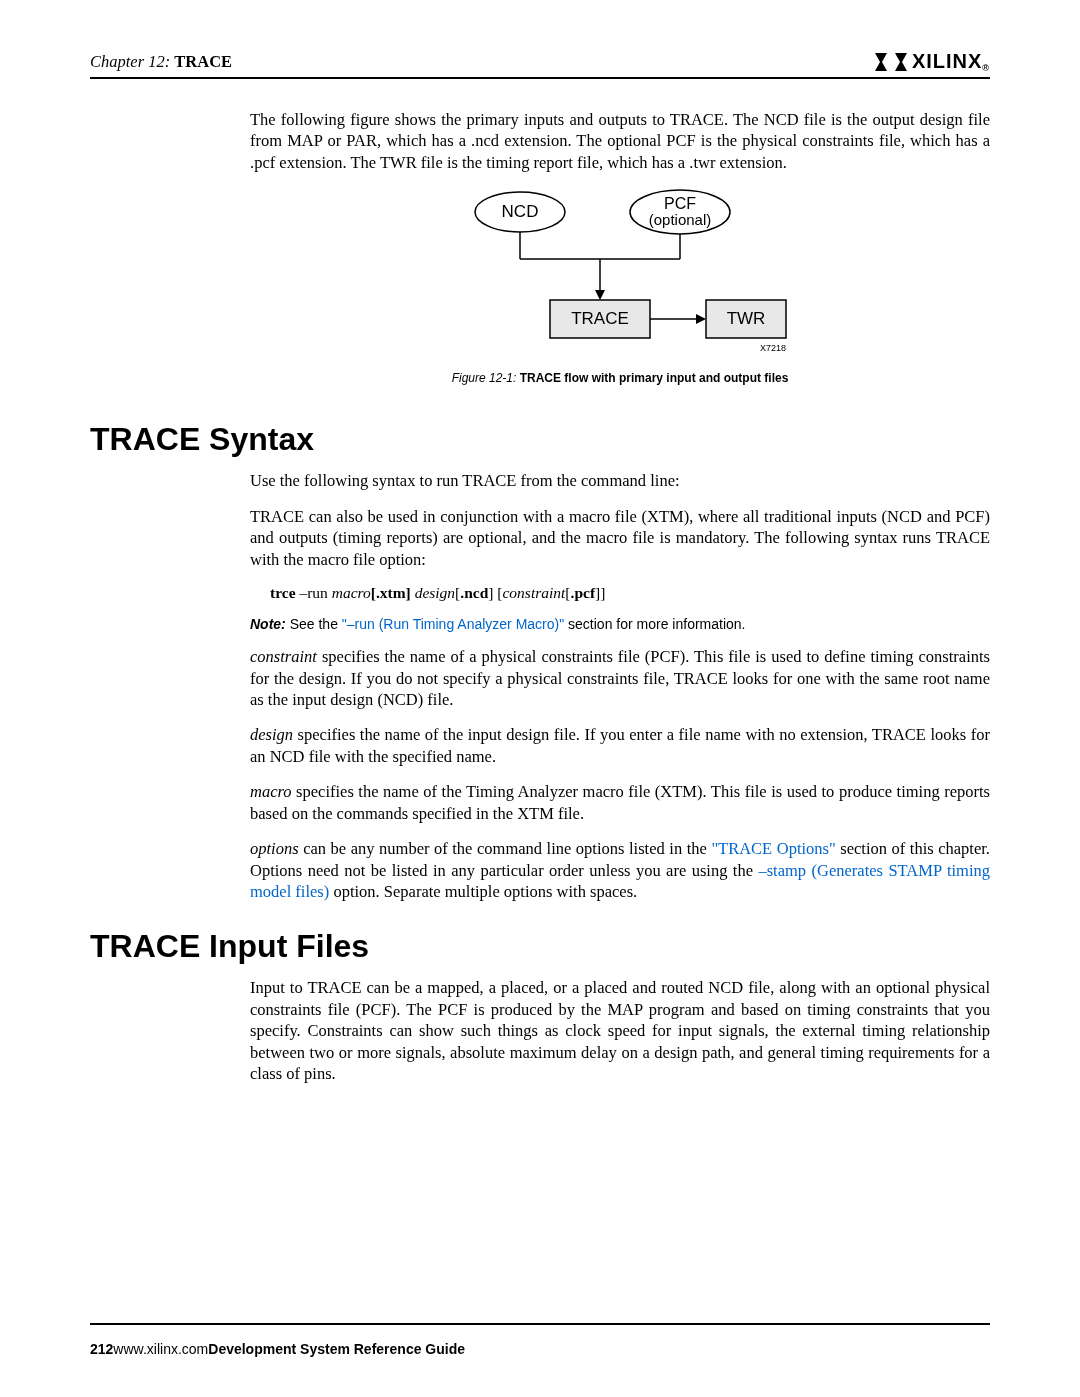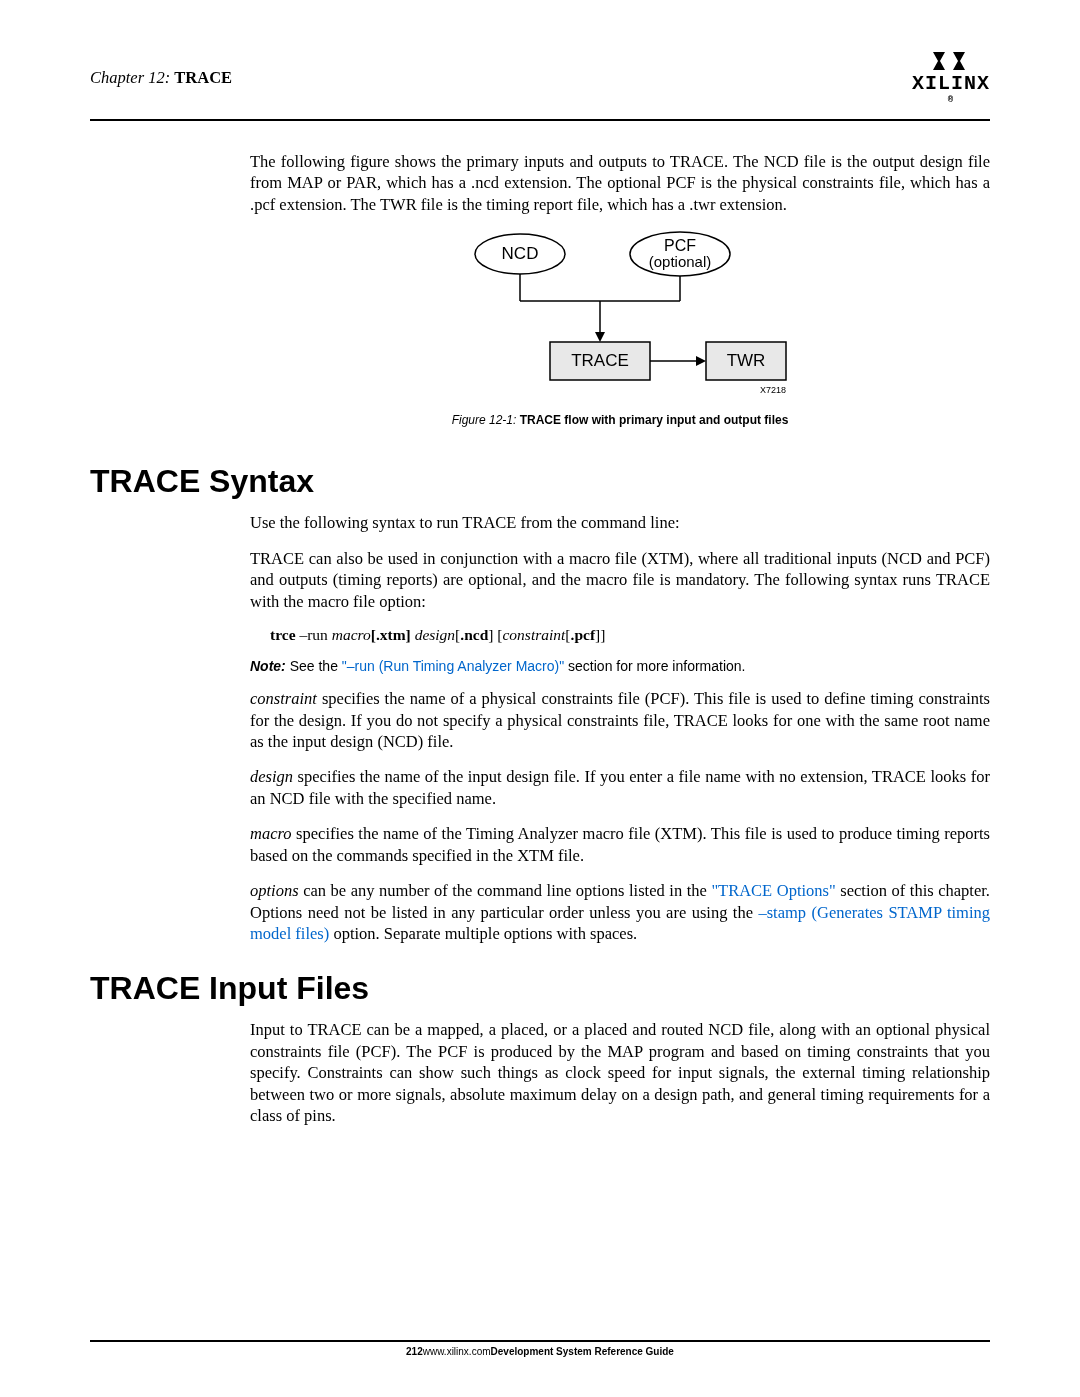--- a/index.html
+++ b/index.html
@@ -17,40 +17,39 @@
     padding: 50px 90px 40px 90px;
     box-sizing: border-box;
     height: 100%;
     display: flex;
     flex-direction: column;
   }
   .header {
     display: flex;
     justify-content: space-between;
     align-items: center;
-    padding-bottom: 14px;
+    padding-bottom: 4px;
     border-bottom: 2.5px solid #000;
     margin-bottom: 30px;
   }
   .chapter-label {
     font-style: italic;
     font-size: 16.5px;
   }
   .chapter-bold {
     font-weight: bold;
     font-style: normal;
   }
   .logo {
     display: flex;
-    align-items: center;
-    font-family: Liberation Mono, monospace;
+    align-items: flex-end;
+    font-family: Liberation Sans, sans-serif;
     font-weight: bold;
     font-size: 20px;
     letter-spacing: 1px;
-    flex-direction: column;
   }
   .logo svg {
     margin-right: 3px;
   }
   .content-block {
     margin-left: 160px;
   }
   .para {
     font-size: 16.5px;
     line-height: 1.3;
@@ -86,25 +85,25 @@
     font-size: 14px;
     margin: 0 0 14px 0;
     font-family: Arial, Helvetica, sans-serif;
   }
   .note .note-label { font-weight: bold; font-style: italic; text-align: center; }
   .link-blue { color: #0066cc; }
   .term-italic { font-style: italic; }
   .footer {
     margin-top: auto;
     border-top: 2.5px solid #000;
-    padding-top: 4px;
-    display: flex;
-    justify-content: center;
-    font-family: Arial, Helvetica, sans-serif;
-    font-size: 10px;
+    padding-top: 16px;
+    display: flex;
+    justify-content: flex-start;
+    font-family: Arial, Helvetica, sans-serif;
+    font-size: 14px;
     font-weight: bold;
   }
   .footer .center { font-weight: normal; color: #000000; }
   .r { font-size: 9px; vertical-align: super; }
   .diagram svg text {
     font-family: Arial, Helvetica, sans-serif;
   }
 </style>
 </head>
 <body>

